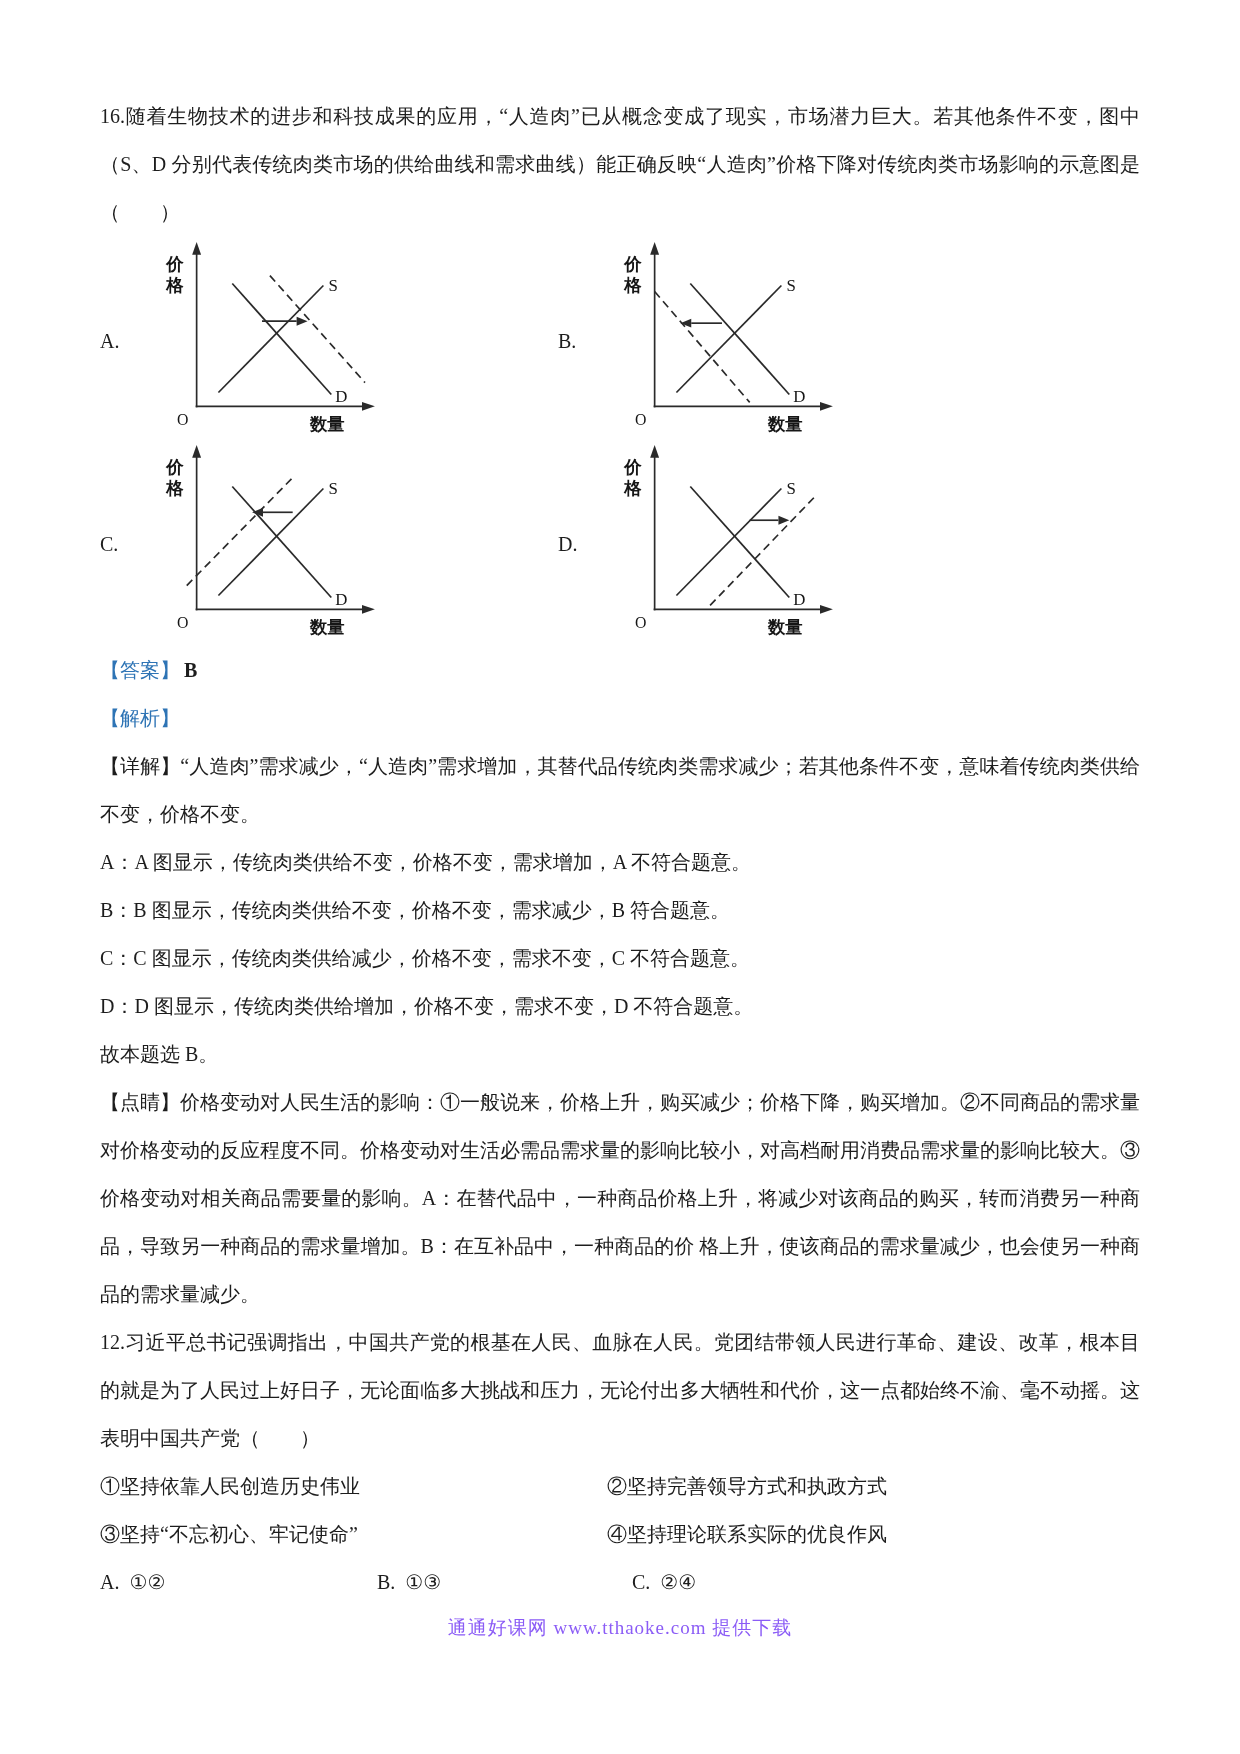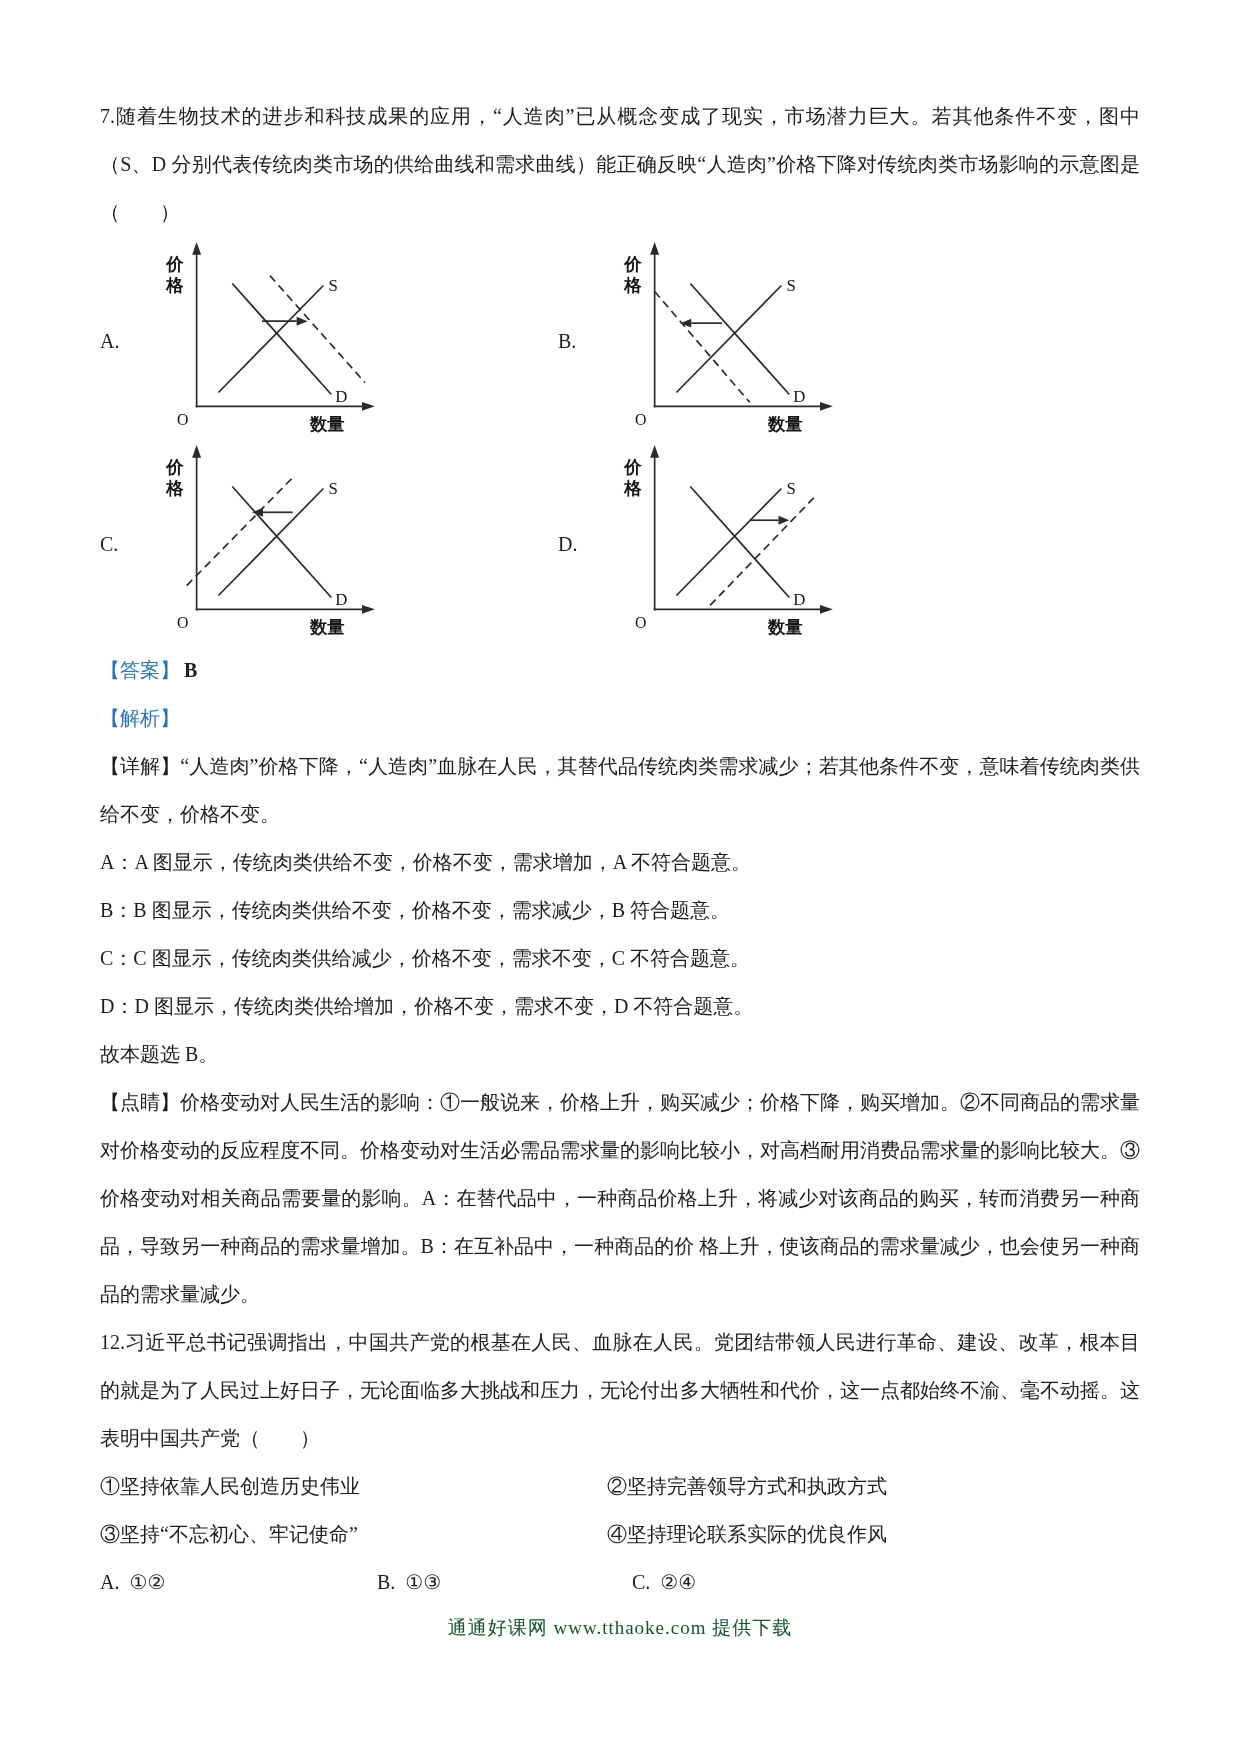--- a/index.html
+++ b/index.html
@@ -23,30 +23,30 @@
   .diagram-cell { display: flex; align-items: center; height: 203px; }
   .opt-letter { width: 36px; font-size: 20px; flex: 0 0 36px; }
   .diagram-svg-host { flex: 0 0 auto; }
   svg text { font-family: "Liberation Serif", "DejaVu Serif", serif; }
   
   .stmt-row { display: grid; grid-template-columns: 507px 1fr; }
   .choice-row { display: grid; grid-template-columns: 277px 255px 258px 1fr; }
   .choice-item span { display: inline; }
   .choice-label { margin-right: 10px; }
   .footer {
-    text-align: center; font-size: 19px; color: #14532d;
+    text-align: center; font-size: 19px; color: #8b5cf6;
     line-height: 44px; letter-spacing: 1px;
   }
 </style>
 </head>
 <body>
 
 <div class="content">
 
-  <p>7.随着生物技术的进步和科技成果的应用，“人造肉”已从概念变成了现实，市场潜力巨大。若其他条件不变，图中（S、D 分别代表传统肉类市场的供给曲线和需求曲线）能正确反映“人造肉”价格下降对传统肉类市场影响的示意图是（　　）</p>
+  <p>16.随着生物技术的进步和科技成果的应用，“人造肉”已从概念变成了现实，市场潜力巨大。若其他条件不变，图中（S、D 分别代表传统肉类市场的供给曲线和需求曲线）能正确反映“人造肉”价格下降对传统肉类市场影响的示意图是（　　）</p>
 
   <div class="diagram-grid">
     <div class="diagram-cell">
       <span class="opt-letter">A.</span>
       <div class="diagram-svg-host"><svg viewBox="0 0 250 205" width="250" height="203">
             <line x1="60" y1="14" x2="60" y2="171" stroke="#2a2a2a" stroke-width="1.7"></line>
             <polygon points="60,4 55.5,17 64.5,17" fill="#2a2a2a"></polygon>
             <line x1="59" y1="170" x2="231" y2="170" stroke="#2a2a2a" stroke-width="1.7"></line>
             <polygon points="240,170 227,165.5 227,174.5" fill="#2a2a2a"></polygon>
             <text x="38" y="32" font-size="17.5" fill="#161616" text-anchor="middle" font-weight="bold">价</text>
@@ -121,21 +121,21 @@
             <line x1="156" y1="80" x2="185" y2="80" stroke="#2a2a2a" stroke-width="1.7"></line>
             <polygon points="196,80 185,75.5 185,84.5" fill="#2a2a2a"></polygon>
           </svg></div>
     </div>
   </div>
 
   <p><span class="blue">【答案】</span><span class="answer-val">B</span></p>
 
   <p><span class="blue">【解析】</span></p>
 
-  <p>【详解】“人造肉”价格下降，“人造肉”血脉在人民，其替代品传统肉类需求减少；若其他条件不变，意味着传统肉类供给不变，价格不变。</p>
+  <p>【详解】“人造肉”需求减少，“人造肉”需求增加，其替代品传统肉类需求减少；若其他条件不变，意味着传统肉类供给不变，价格不变。</p>
 
   <p>A：A 图显示，传统肉类供给不变，价格不变，需求增加，A 不符合题意。</p>
   <p>B：B 图显示，传统肉类供给不变，价格不变，需求减少，B 符合题意。</p>
   <p>C：C 图显示，传统肉类供给减少，价格不变，需求不变，C 不符合题意。</p>
   <p>D：D 图显示，传统肉类供给增加，价格不变，需求不变，D 不符合题意。</p>
 
   <p>故本题选 B。</p>
 
   <p>【点睛】价格变动对人民生活的影响：①一般说来，价格上升，购买减少；价格下降，购买增加。②不同商品的需求量对价格变动的反应程度不同。价格变动对生活必需品需求量的影响比较小，对高档耐用消费品需求量的影响比较大。③价格变动对相关商品需要量的影响。A：在替代品中，一种商品价格上升，将减少对该商品的购买，转而消费另一种商品，导致另一种商品的需求量增加。B：在互补品中，一种商品的价 格上升，使该商品的需求量减少，也会使另一种商品的需求量减少。</p>
 

